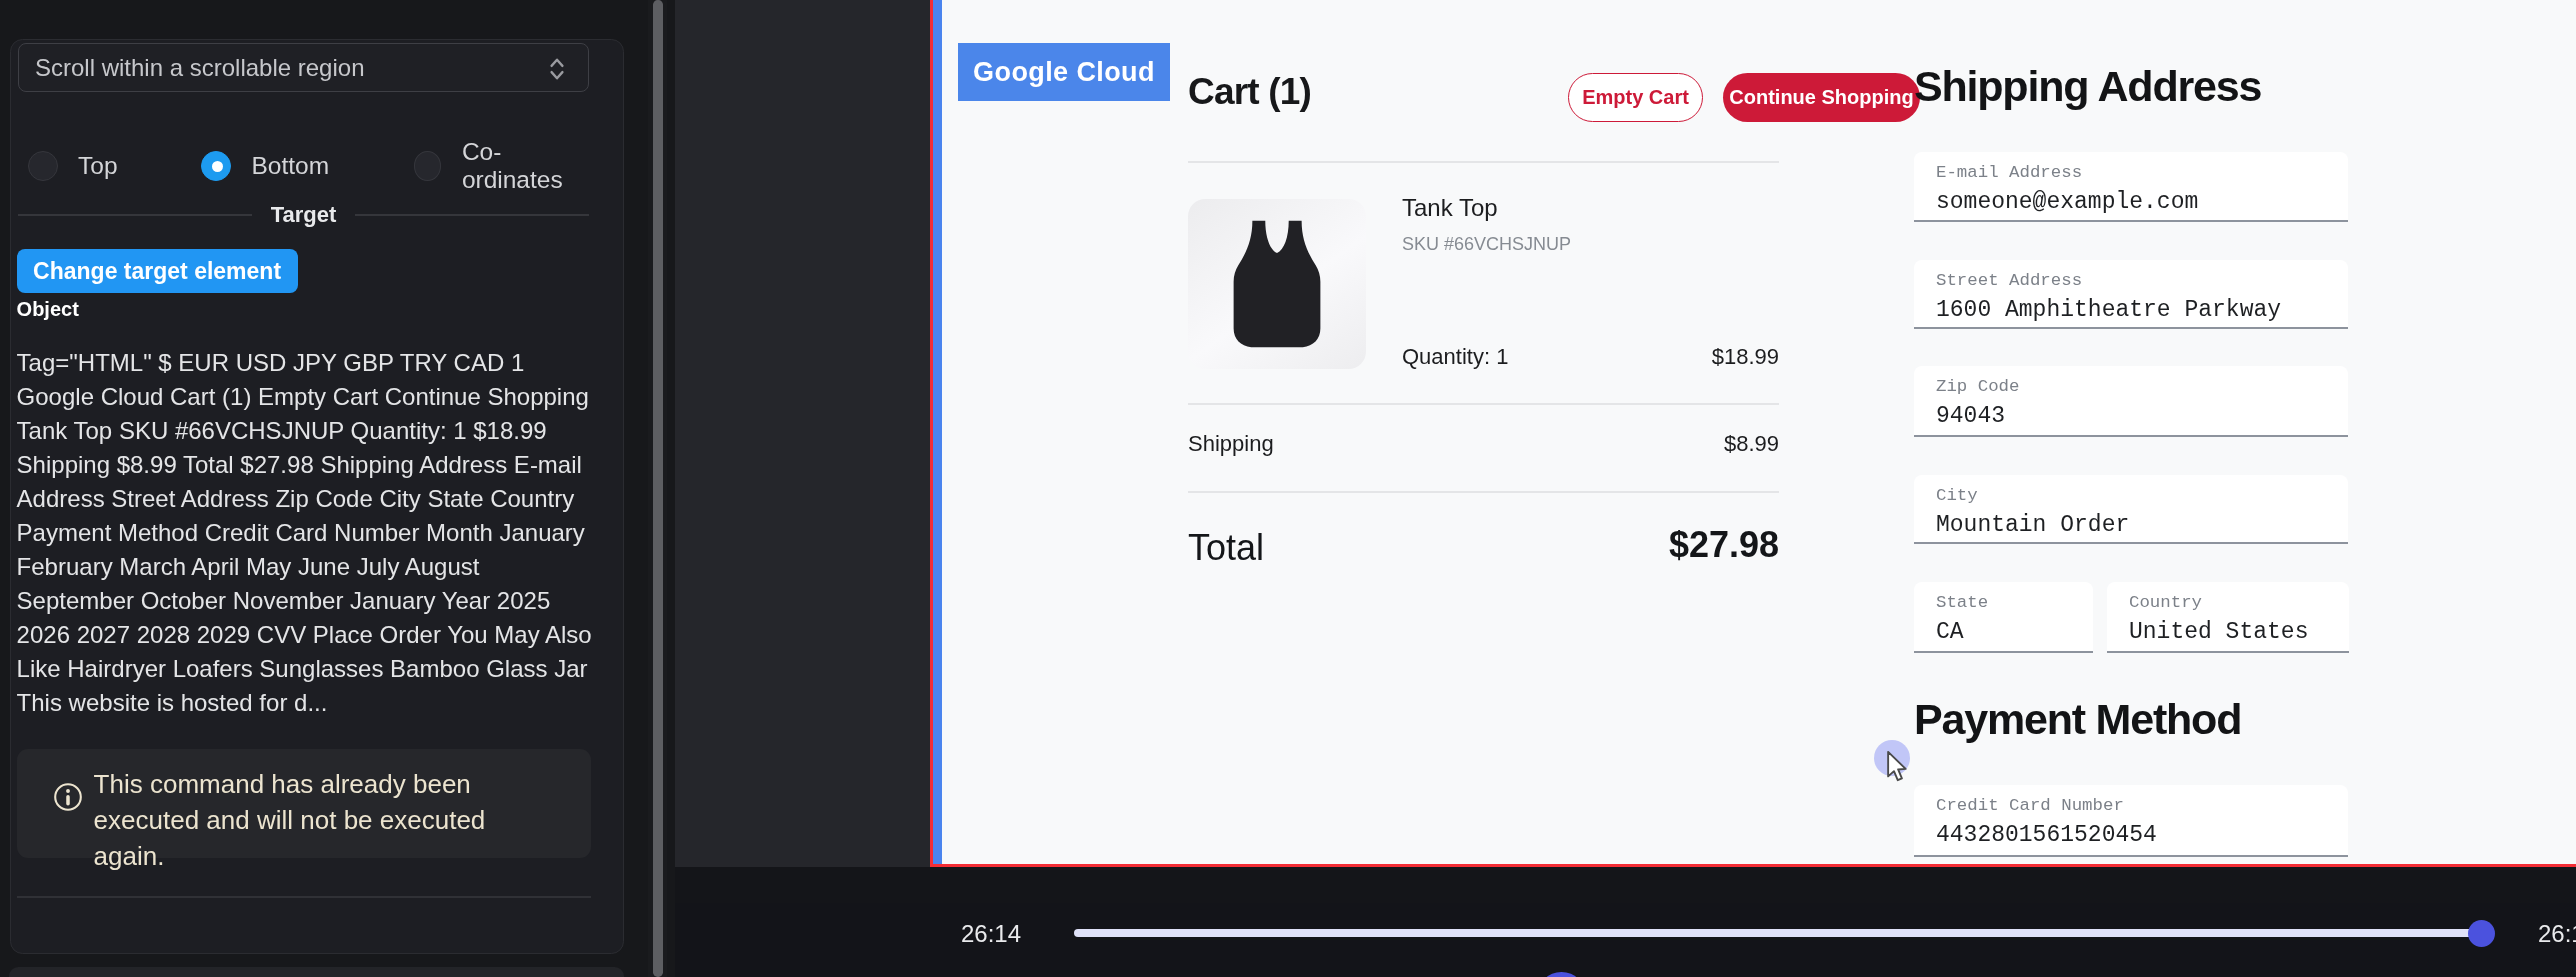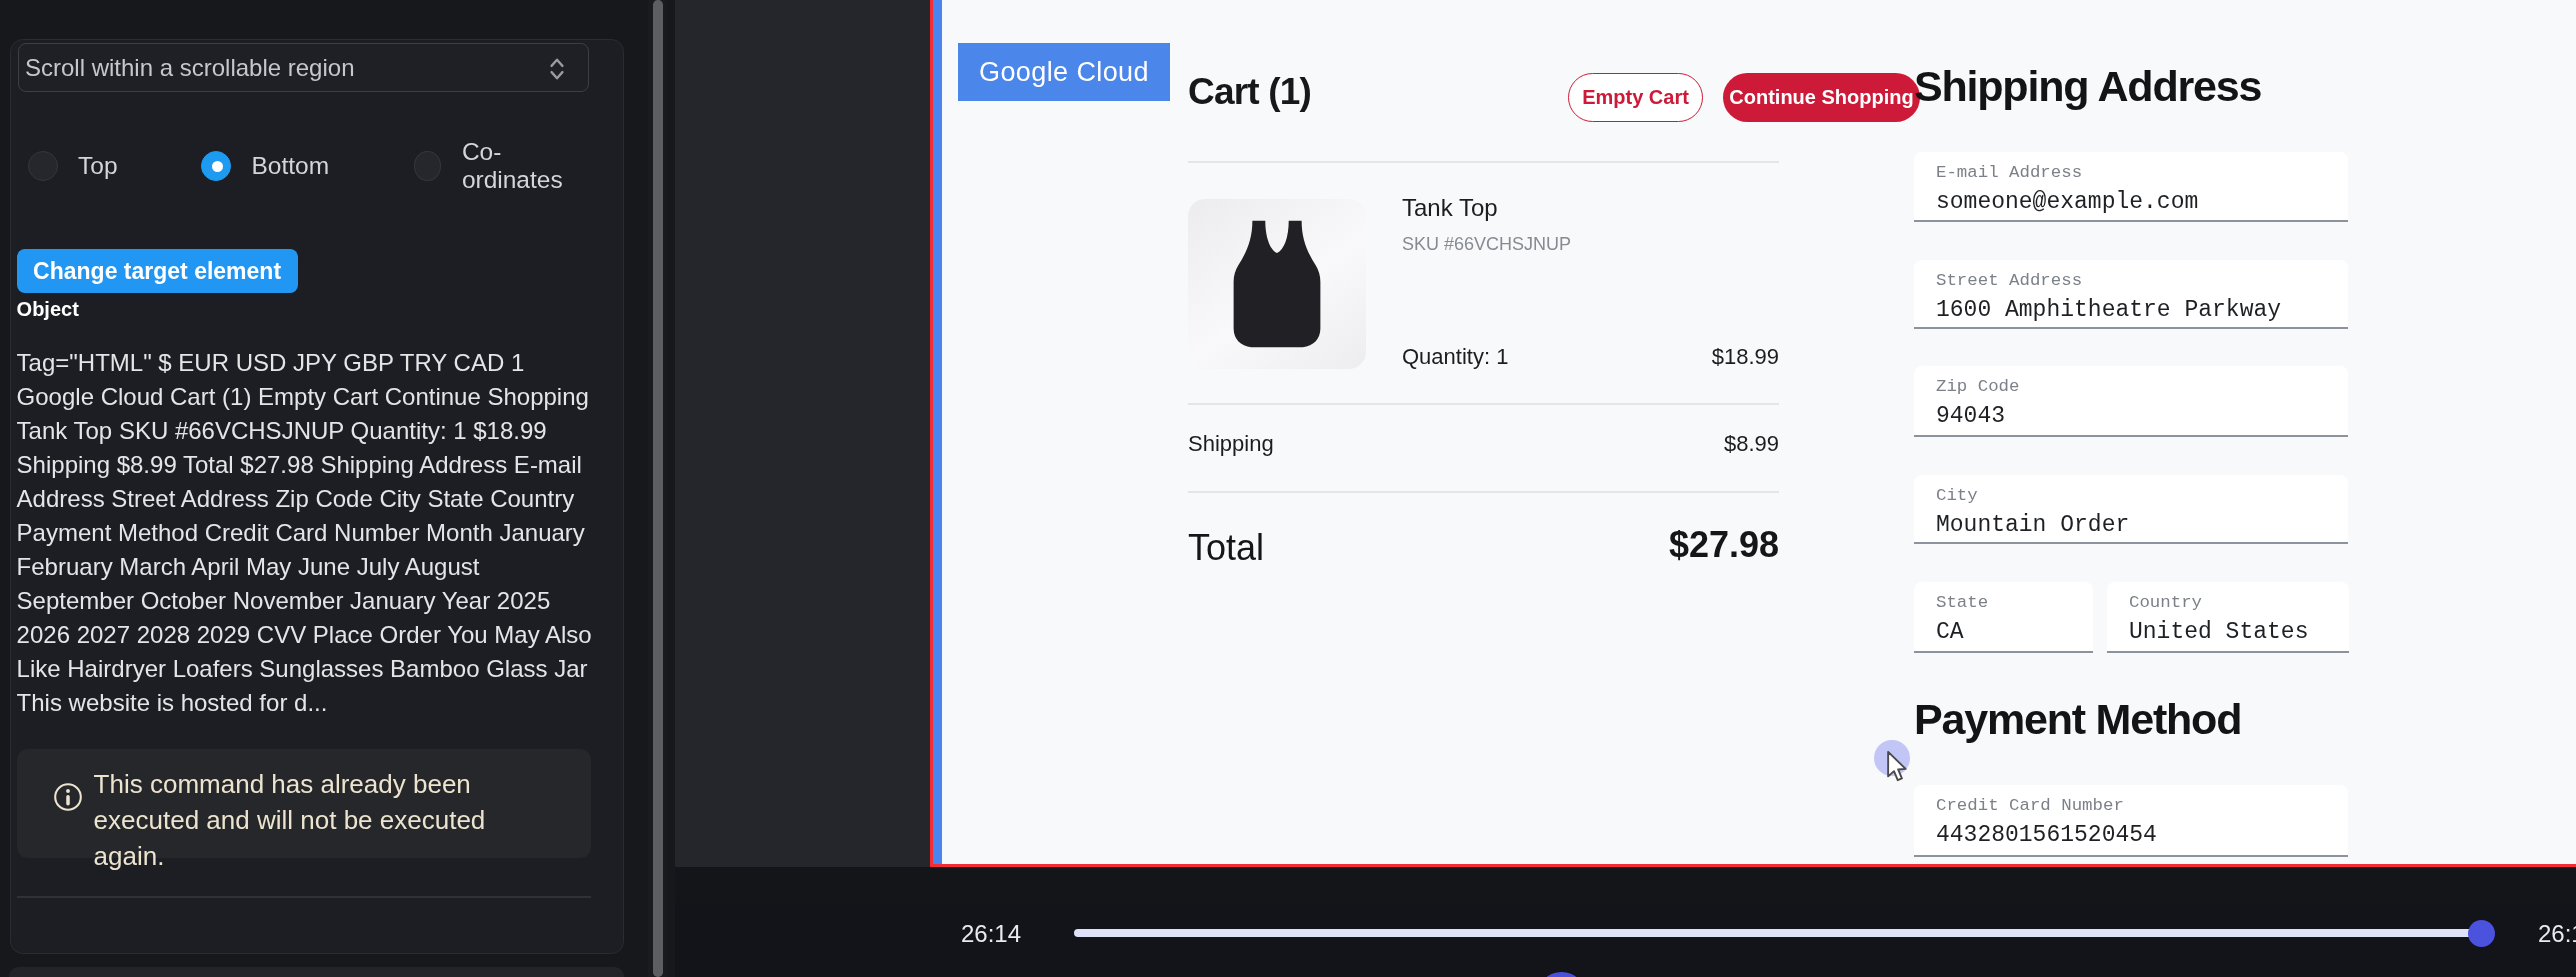--- a/index.html
+++ b/index.html
@@ -5,21 +5,21 @@
   * { margin:0; padding:0; box-sizing:border-box; }
   html,body { width:2576px; height:977px; overflow:hidden; background:#141519;
     font-family:"Liberation Sans", sans-serif; }
 
   
   #sidebar { position:absolute; left:0; top:0; width:675px; height:977px; background:#17181b; }
   #sidebar .panel { position:absolute; left:9.5px; top:39px; width:614px; height:915px;
     background:#1d1e23; border:0.8px solid #2b2c31; border-radius:12.6px; }
   .select-box { position:absolute; left:18px; top:43px; width:571px; height:49px;
     background:#1f2025; border:0.8px solid #3e3f45; border-radius:8px;
-    color:#c6c7cb; font-size:24px; line-height:47px; padding:0 6px; cursor:pointer; }
+    color:#c6c7cb; font-size:24px; line-height:47px; padding:0 16px; cursor:pointer; }
   .select-box svg { position:absolute; right:19px; top:11px; }
   .radio-row { position:absolute; left:18px; top:148px; width:571px; height:35px; }
   .radio-item { position:absolute; top:0; height:35px; display:flex; align-items:center; gap:20.5px; }
   .radio-circle { width:30px; height:30px; border-radius:50%; background:#26272d; border:0.8px solid #35363c; }
   .radio-circle.on { background:#1d9bf0; border-color:#1d9bf0; position:relative; }
   .radio-circle.on::after { content:""; position:absolute; left:9.5px; top:9.5px; width:11px; height:11px;
     border-radius:50%; background:#fff; }
   .radio-label { color:#d4d5d8; font-size:24.5px; }
   .target-divider { position:absolute; left:18px; top:199px; width:571px; height:32px;
     display:flex; align-items:center; gap:19px; }
@@ -43,21 +43,21 @@
   #side-scrollbar .thumb { position:absolute; left:4.7px; top:0; width:10.3px; height:977px;
     background:#5d5e62; border-radius:4.7px; }
 
   
   #stage { position:absolute; left:675px; top:0; width:1901px; height:867px; background:#25262b; }
   #viewport { position:absolute; left:255px; top:0; width:1646px; height:867px;
     background:#f8f9fa; border-left:3.2px solid #f32d35; border-bottom:3.2px solid #f32d35; overflow:hidden; }
   #bluebar { position:absolute; left:0; top:0; width:8.7px; height:864px; background:#4a84ee; }
 
   .logo { position:absolute; left:25px; top:43px; width:212px; height:58px; background:#4b86ea;
-    color:#ffffff; font-size:27px; font-weight:400; display:flex; align-items:center;
+    color:#ffffff; font-size:27px; font-weight:700; display:flex; align-items:center;
     justify-content:center; letter-spacing:0.4px; }
 
   
   .cart-col { position:absolute; left:255px; top:0; width:591px; height:864px; }
   .cart-title { position:absolute; left:0; top:71px; color:#17181a; font-size:37px; font-weight:600;
     letter-spacing:-0.8px; }
   .pill { position:absolute; top:73px; height:49px; border-radius:25px; font-size:20px; font-weight:600;
     display:flex; align-items:center; justify-content:center; cursor:pointer;
     font-family:"Liberation Sans", sans-serif; }
   .pill.outline { left:380px; width:135px; background:#fff; border:1.6px solid #cd1a38; color:#cd1a38; }
@@ -129,20 +129,25 @@
     <div class="radio-item" style="left:183px;">
       <span class="radio-circle on"></span>
       <span class="radio-label">Bottom</span>
     </div>
     <div class="radio-item" style="left:396px;">
       <span class="radio-circle"></span>
       <span class="radio-label">Co-ordinates</span>
     </div>
   </div>
 
+  <div class="target-divider">
+    <span class="line"></span>
+    <span class="txt">Target</span>
+    <span class="line"></span>
+  </div>
 
   <button class="change-btn">Change target element</button>
 
   <div class="obj-h">Object</div>
   <div class="obj-text">Tag="HTML" $ EUR USD JPY GBP TRY CAD 1 Google Cloud Cart (1) Empty Cart Continue Shopping Tank Top SKU #66VCHSJNUP Quantity: 1 $18.99 Shipping $8.99 Total $27.98 Shipping Address E-mail Address Street Address Zip Code City State Country Payment Method Credit Card Number Month January February March April May June July August September October November January Year 2025 2026 2027 2028 2029 CVV Place Order You May Also Like Hairdryer Loafers Sunglasses Bamboo Glass Jar This website is hosted for d...</div>
 
   <div class="notice">
     <svg width="32" height="32" viewBox="0 0 40 40">
       <circle cx="20" cy="20" r="16" fill="none" stroke="#ece4cf" stroke-width="2.6"></circle>
       <circle cx="20" cy="12.5" r="2.4" fill="#ece4cf"></circle>

